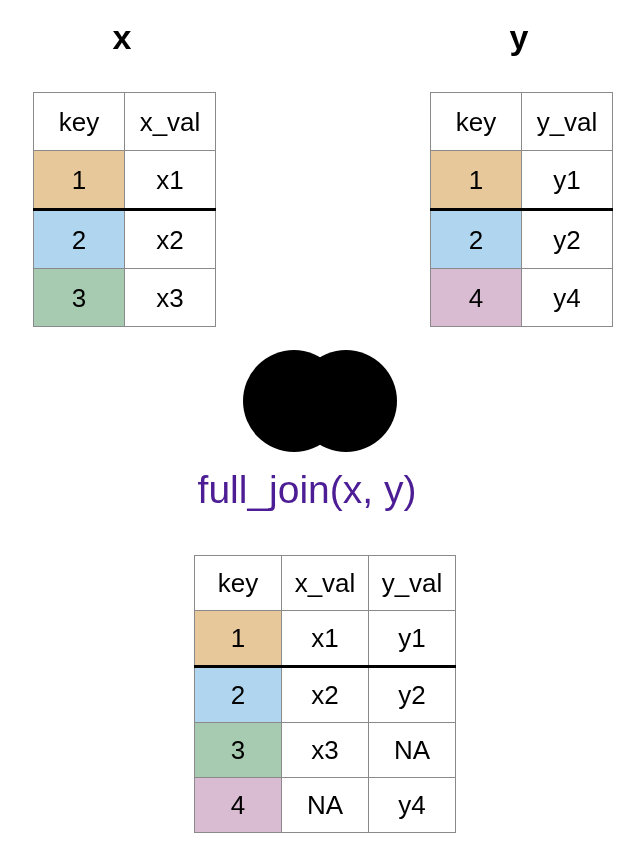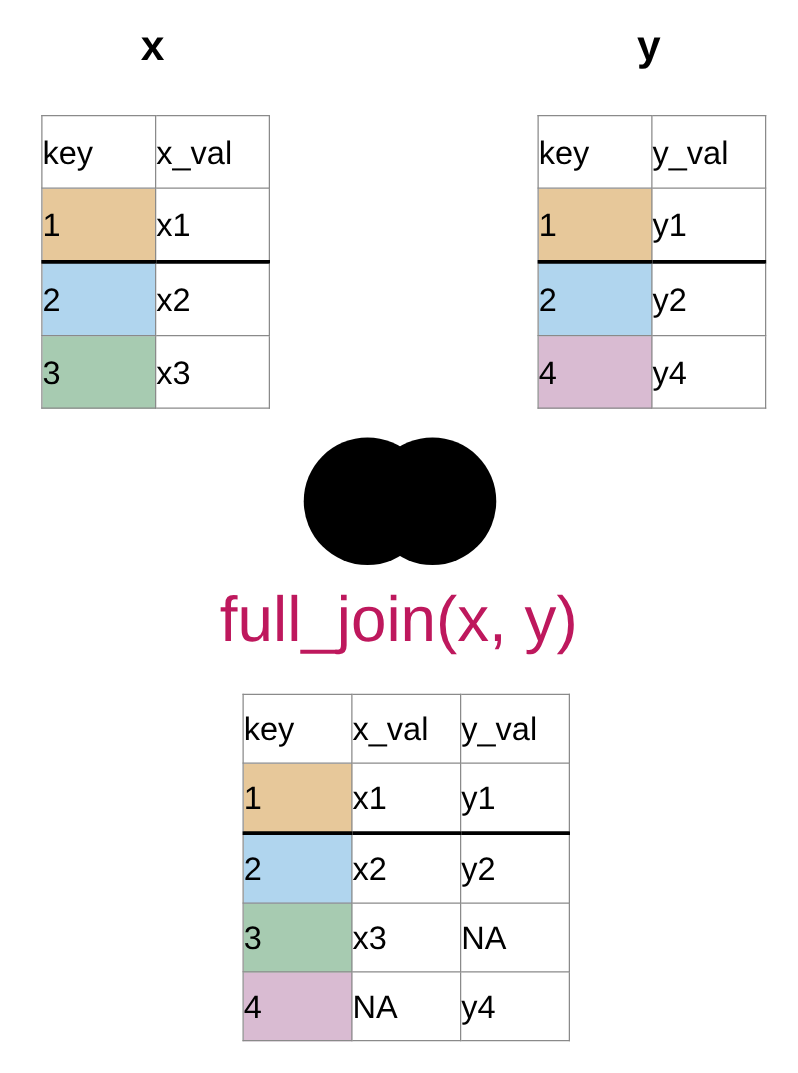--- a/index.html
+++ b/index.html
@@ -40,20 +40,21 @@
 
   
   .jtable {
     position: absolute;
     border-collapse: collapse;
     table-layout: fixed;
     background: #ffffff;
   }
   .jtable td {
     border: 1px solid #8a8a8a;
+    text-align: center;
     vertical-align: middle;
     font-size: 26px;
     font-weight: normal;
     line-height: 1;
     padding: 0;
     color: #000;
     background: #ffffff;
     height: 57px;
   }
   .jtable td.hdr {
@@ -86,29 +87,29 @@
     left: 240px;
     top: 347px;
     width: 160px;
     height: 108px;
   }
   #venn svg { display: block; }
 
   
   #join-label {
     position: absolute;
-    left: 129px;
+    left: 117px;
     top: 470px;
     width: 380px;
     text-align: center;
-    font-size: 51px;
+    font-size: 39px;
     line-height: 1;
     font-weight: normal;
     white-space: nowrap;
-    color: #be185d;
+    color: #4c1d95;
   }
 </style>
 </head>
 <body>
 
 <div class="stage">
 
   <div class="tbl-title" id="title-x">x</div>
 
   <table class="jtable" id="table-x">

